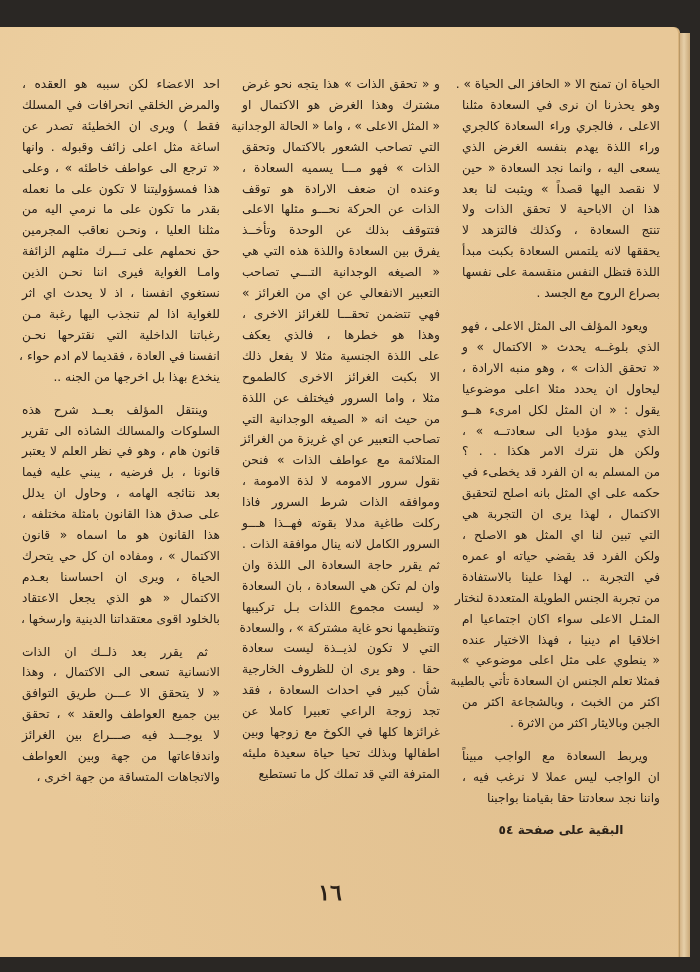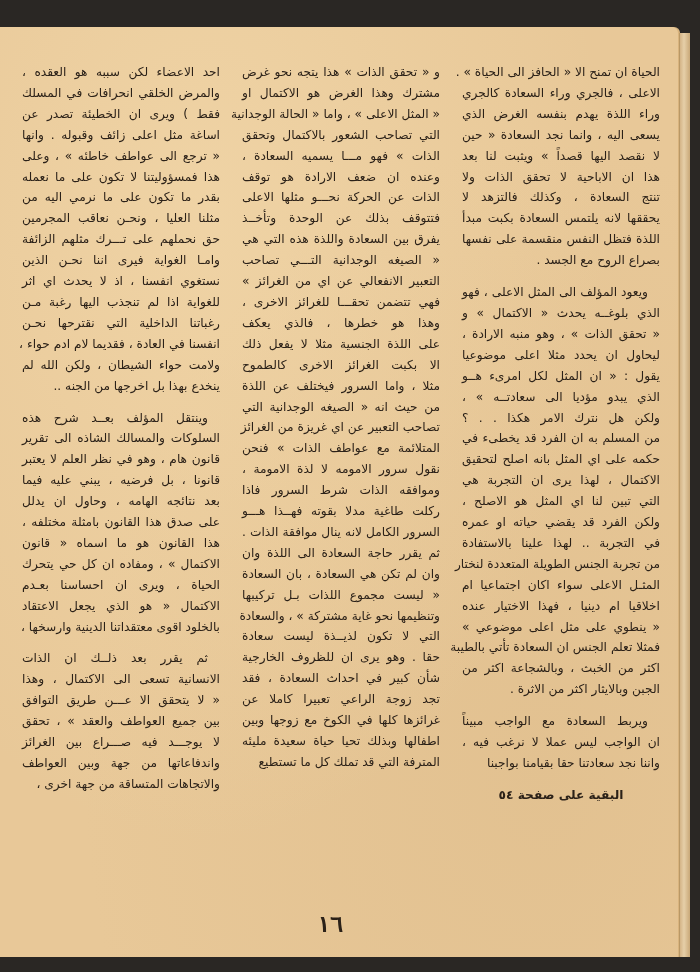--- a/index.html
+++ b/index.html
@@ -38,37 +38,37 @@
   }
   .col {
     width: 198px;
     color: #2b2118;
     font-family: "DejaVu Sans", sans-serif;
     font-size: 12.2px;
     line-height: 20.9px;
     text-align: justify;
     text-align-last: right;
   }
-  .col p { margin: 0 0 11px 0; }
+  .col p { margin: 12px 0 11px 0; }
   .col .line { display: block; white-space: nowrap; text-align: justify; text-align-last: justify; }
   .col .line.last { text-align-last: right; }
   .col .indent { padding-right: 12px; }
   .continued {
     display: block;
     text-align: right;
     text-align-last: center !important;
     font-weight: bold;
     margin-top: 2px;
   }
   .page-number {
     position: absolute;
-    left: 300px; top: 912px;
+    left: 300px; top: 880px;
     width: 60px;
     text-align: center;
-    font-family: Liberation Mono, monospace;
+    font-family: Liberation Sans, sans-serif;
     font-size: 22px;
     font-weight: bold;
     color: #2b2118;
     direction: rtl;
   }
 </style>
 </head>
 <body>
 
 <div class="page"></div>
@@ -85,21 +85,20 @@
         <span class="line">« ترجع الى عواطف خاطئه » ، وعلى</span>
         <span class="line">هذا فمسؤوليتنا لا تكون على ما نعمله</span>
         <span class="line">بقدر ما تكون على ما نرمي اليه من</span>
         <span class="line">مثلنا العليا ، ونحـن نعاقب المجرمين</span>
         <span class="line">حق نحملهم على تـــرك مثلهم الزائفة</span>
         <span class="line">وامـا الغواية فيرى اننا نحـن الذين</span>
         <span class="line">نستغوي انفسنا ، اذ لا يحدث اي اثر</span>
         <span class="line">للغواية اذا لم تنجذب اليها رغبة مـن</span>
         <span class="line">رغباتنا الداخلية التي نقترحها نحـن</span>
         <span class="line">انفسنا في العادة ، فقديما لام ادم حواء ،</span>
-        <span class="line">ولامت حواء الشيطان ، ولكن الله لم</span>
         <span class="line last">ينخدع بهذا بل اخرجها من الجنه ..</span>
       </p>
       <p>
         <span class="line indent">وينتقل المؤلف بعــد شرح هذه</span>
         <span class="line">السلوكات والمسالك الشاذه الى تقرير</span>
         <span class="line">قانون هام ، وهو في نظر العلم لا يعتبر</span>
         <span class="line">قانونا ، بل فرضيه ، يبني عليه فيما</span>
         <span class="line">بعد نتائجه الهامه ، وحاول ان يدلل</span>
         <span class="line">على صدق هذا القانون بامثلة مختلفه ،</span>
         <span class="line">هذا القانون هو ما اسماه « قانون</span>
@@ -152,20 +151,21 @@
         <span class="line">شأن كبير في احداث السعادة ، فقد</span>
         <span class="line">تجد زوجة الراعي تعبيرا كاملا عن</span>
         <span class="line">غرائزها كلها في الكوخ مع زوجها وبين</span>
         <span class="line">اطفالها وبذلك تحيا حياة سعيدة مليئه</span>
         <span class="line last">المترفة التي قد تملك كل ما تستطيع</span>
       </p>
     </div>
   <div class="col">
       <p>
         <span class="line">الحياة ان تمنح الا « الحافز الى الحياة » .</span>
+        <span class="line">وهو يحذرنا ان نرى في السعادة مثلنا</span>
         <span class="line">الاعلى ، فالجري وراء السعادة كالجري</span>
         <span class="line">وراء اللذة يهدم بنفسه الغرض الذي</span>
         <span class="line">يسعى اليه ، وانما نجد السعادة « حين</span>
         <span class="line">لا نقصد اليها قصداً » ويثبت لنا بعد</span>
         <span class="line">هذا ان الاباحية لا تحقق الذات ولا</span>
         <span class="line">تنتج السعادة ، وكذلك فالتزهد لا</span>
         <span class="line">يحققها لانه يلتمس السعادة بكبت مبدأ</span>
         <span class="line">اللذة فتظل النفس منقسمة على نفسها</span>
         <span class="line last">بصراع الروح مع الجسد .</span>
       </p>

